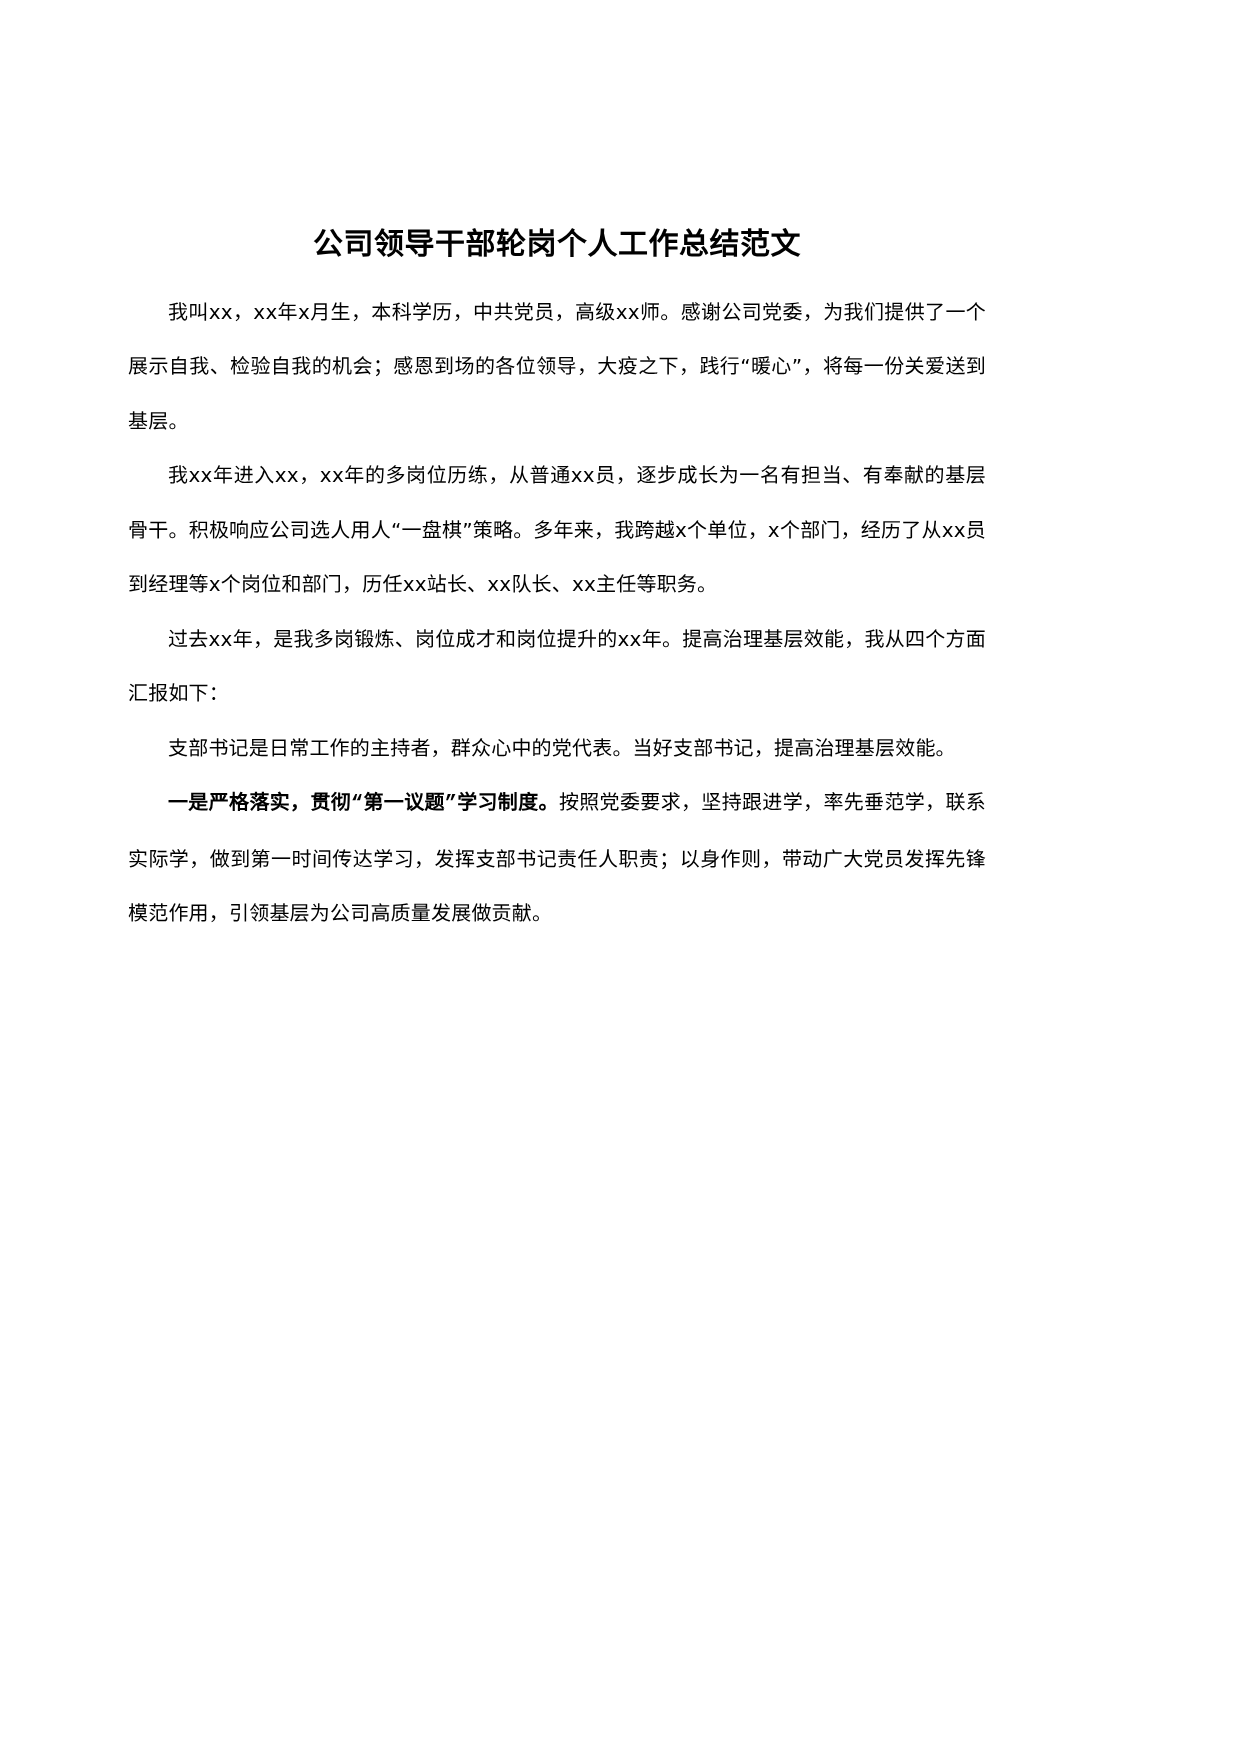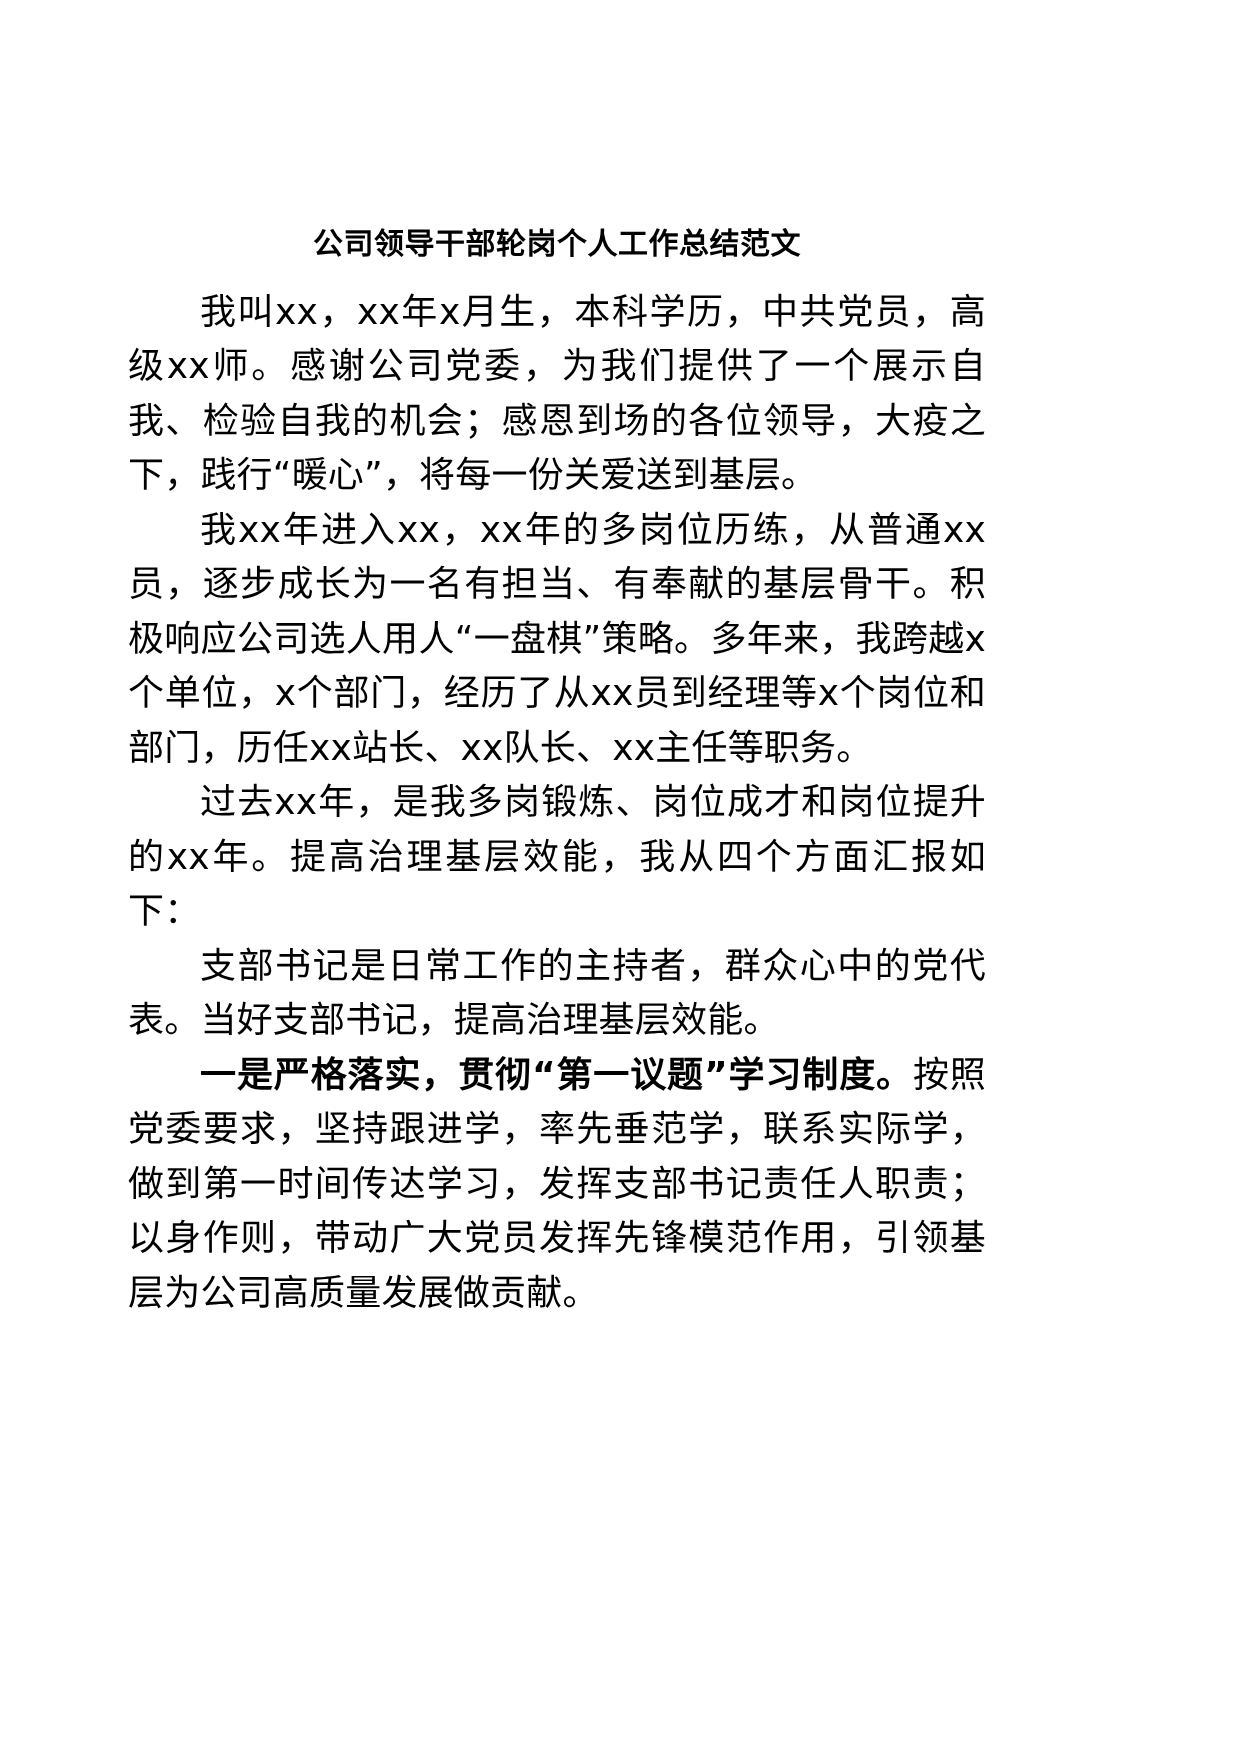--- a/index.html
+++ b/index.html
@@ -38,21 +38,21 @@
     font-size: 30px;
     font-weight: 700;
     text-align: center;
     letter-spacing: 0.5px;
     line-height: 1.35;
     margin: 0 0 20px 0;
     white-space: nowrap;
   }
 
   .para {
-    font-size: 36px;
+    font-size: 20px;
     font-weight: 400;
     line-height: 54.5px;
     text-align: justify;
     text-justify: inter-ideograph;
     text-indent: 2em;
     margin: 0;
     letter-spacing: 0.2px;
     word-break: break-all;
   }
 
@@ -60,20 +60,21 @@
     font-size: 28.5px;
     font-weight: 700;
     line-height: 54.5px;
     text-indent: 2em;
     margin: 0;
     letter-spacing: 0.2px;
   }
 
   .para .lead {
     font-weight: 700;
+    font-family: Liberation Mono, monospace;
   }
 </style>
 </head>
 <body>
 
 <div class="page">
 
   <div class="content">
 
     <h1 class="doc-title">公司领导干部轮岗个人工作总结范文</h1>

